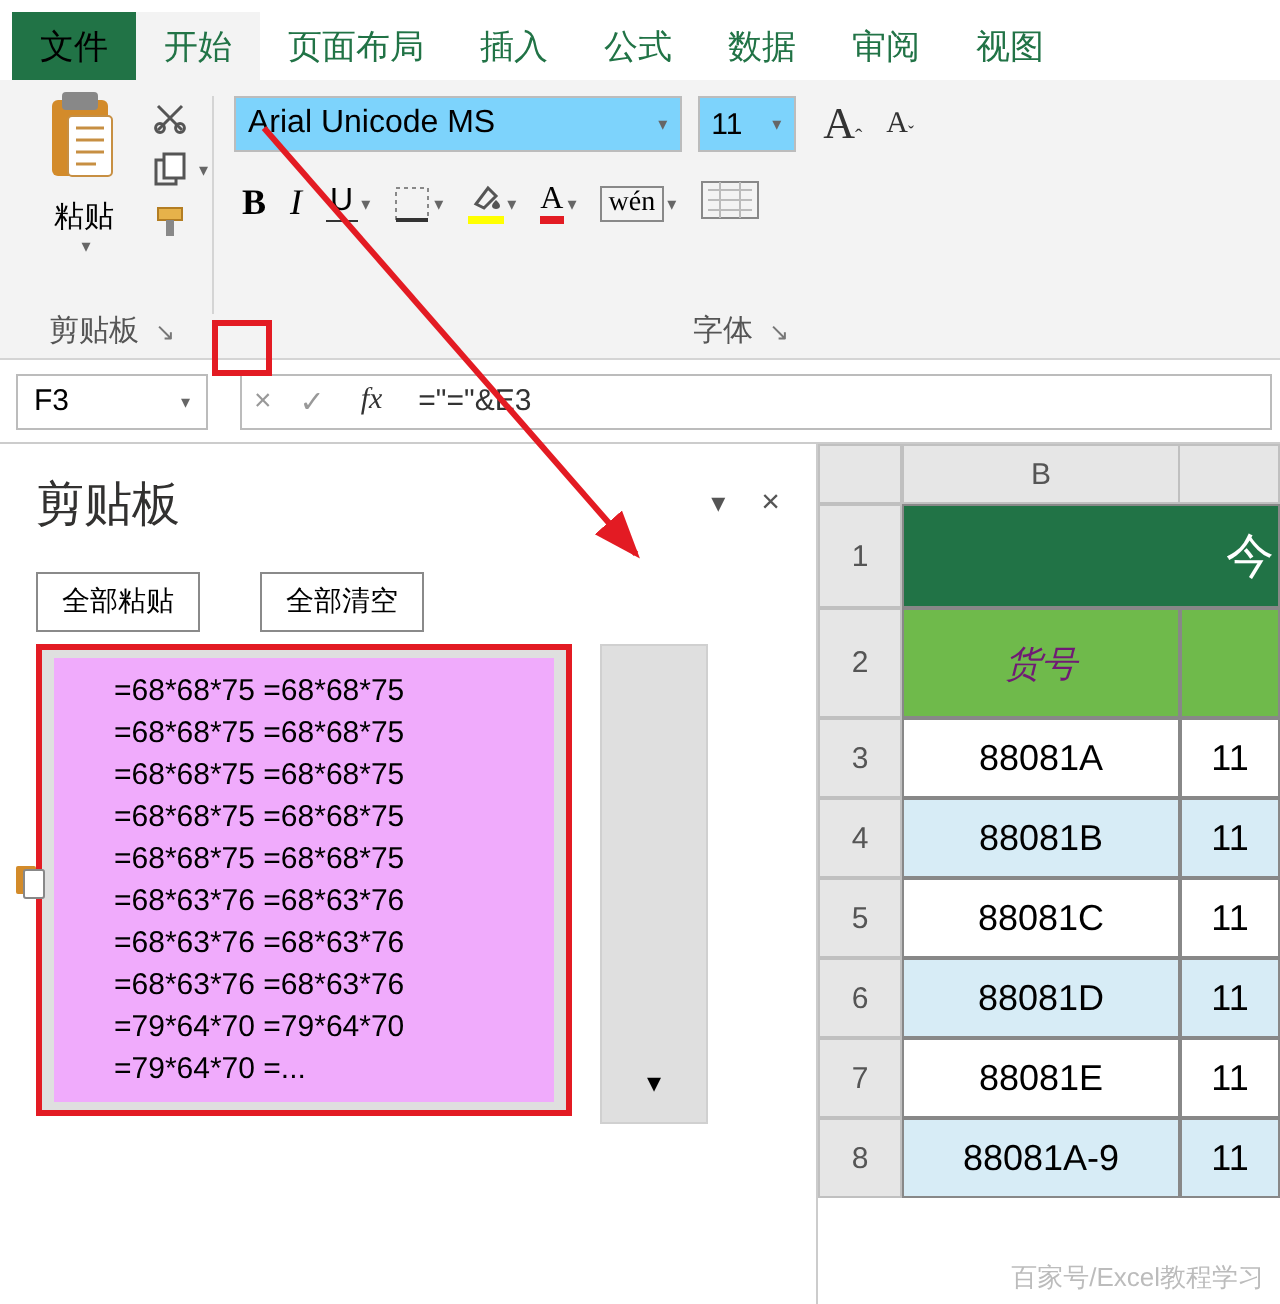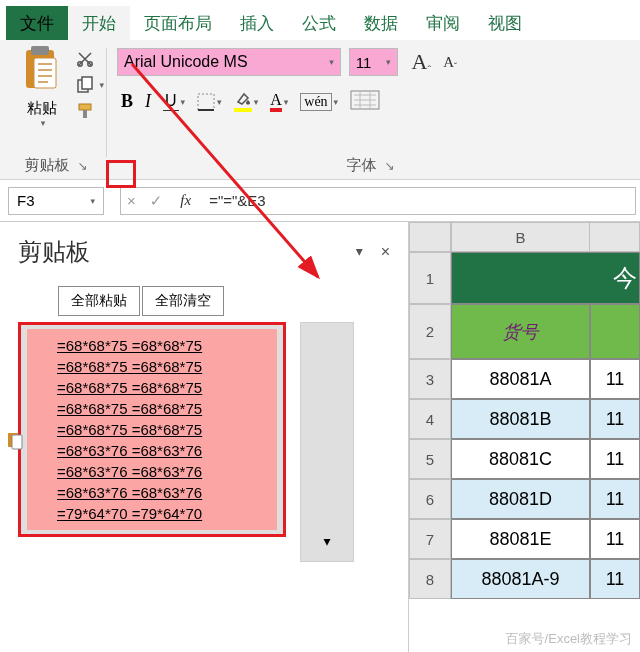--- a/index.html
+++ b/index.html
@@ -46,21 +46,21 @@
   .clip-main { display: flex; gap: 6px; }
   .clip-paste { display: flex; flex-direction: column; align-items: center; padding: 0 6px; }
   .clip-side { display: flex; flex-direction: column; gap: 4px; padding-top: 4px; }
   .icon-box { width: 22px; height: 22px; display: flex; align-items: center; justify-content: center; color: #555; }
   .paste-icon-big svg { width: 40px; height: 50px; }
   .paste-label { font-size: 15px; margin-top: 2px; }
   .font-main { display: flex; flex-direction: column; gap: 14px; width: 340px; padding-top: 4px; }
   .font-row1 { display: flex; align-items: center; gap: 8px; }
   .font-row2 { display: flex; align-items: center; gap: 12px; padding-left: 4px; }
   .font-select, .size-select {
-    background: #f9a8d4; border: 1px solid #bcbcbc;
+    background: #7dd3fc; border: 1px solid #bcbcbc;
     height: 28px; display: flex; align-items: center;
     justify-content: space-between; padding: 0 6px;
   }
   .font-select { width: 242px; font-size: 16px; }
   .size-select { width: 52px; font-size: 15px; }
   .btn-bold { font-family: "Times New Roman"; font-weight: bold; font-size: 18px; }
   .btn-italic { font-family: "Times New Roman"; font-style: italic; font-size: 18px; }
   .btn-under { border-bottom: 1.5px solid #333; font-size: 16px; padding: 0 2px; }
   .btn-group { display: flex; align-items: center; gap: 12px; color: #333; }
   .drop-arrow { font-size: 9px; margin-left: 2px; color: #666; }
@@ -80,26 +80,26 @@
   .formula-bar { display: flex; align-items: center; height: 42px; border-bottom: 1px solid #ccc; }
   .namebox { width: 96px; border: 1px solid #bcbcbc; height: 28px; display: flex; align-items: center; justify-content: space-between; padding: 0 8px; margin-left: 8px; font-size: 15px; }
   .fx-area { flex: 1; height: 28px; border: 1px solid #bcbcbc; margin: 0 4px 0 16px; display: flex; align-items: center; padding: 0 6px; gap: 18px; font-size: 15px; color: #333; }
   .fx-icon { font-style: italic; font-family: "Times New Roman"; }
   .fx-btns { display: flex; gap: 14px; color: #999; }
   .workspace { display: flex; height: calc(652px - 40px - 140px - 42px); }
   .pane { width: 408px; padding: 14px 18px 0 18px; position: relative; }
   .pane-title-row { display: flex; align-items: center; justify-content: space-between; }
   .pane-title { font-size: 24px; color: #323130; font-weight: 400; }
   .pane-icons { display: flex; gap: 18px; color: #555; font-size: 14px; }
-  .pane-btns { display: flex; gap: 2px; margin-top: 18px; margin-left: 40px; }
+  .pane-btns { display: flex; gap: 30px; margin-top: 18px; }
   .pane-btn { border: 1px solid #8a8a8a; background: #fff; padding: 5px 12px; font-size: 14px; }
   .pane-sub { font-size: 14px; margin-top: 14px; }
   .clip-item-box { position: relative; margin-top: 6px; }
   .clip-item-red { border: 3px solid #e31b23; padding: 4px 6px; width: 268px; background: #dfdfdf; }
-  .clip-text-block { background: #fca5a5; padding: 6px 0 6px 0; text-decoration: underline; }
+  .clip-text-block { background: #f0abfc; padding: 6px 0 6px 0; }
   .clip-line { font-size: 15px; font-family: "Arial"; line-height: 21px; white-space: pre; padding-left: 30px; }
   .clip-scroll-box { position: absolute; left: 282px; top: 0; width: 54px; height: 240px; background: #dfdfdf; border: 1px solid #d0d0d0; display: flex; align-items: flex-end; justify-content: center; padding-bottom: 12px; }
   .clip-doc-icon { position: absolute; left: -12px; top: 108px; color: #555; font-size: 13px; }
   .arrow-line { position: absolute; z-index: 30; }
   .sheet { flex: 1; position: relative; overflow: hidden; border-left: 1px solid #ccc; }
   .sheet-inner { position: absolute; left: 0; top: 0; right: 0; bottom: 0; }
   .sheet-row { display: flex; height: 40px; }
   .row-header { width: 42px; background: #e6e6e6; border: 1px solid #c0c0c0; display: flex; align-items: center; justify-content: center; font-size: 15px; color: #555; }
   .col-header { flex: 1; background: #e6e6e6; border: 1px solid #c0c0c0; display: flex; align-items: center; justify-content: center; font-size: 15px; color: #555; }
   .title-cell { flex: 1; background: #217346; color: #fff; border: 1px solid #888; display: flex; align-items: center; justify-content: center; font-size: 24px; }
@@ -282,20 +282,21 @@
         <div class="clip-text-block">
           <div class="clip-line">=68*68*75 =68*68*75</div>
           <div class="clip-line">=68*68*75 =68*68*75</div>
           <div class="clip-line">=68*68*75 =68*68*75</div>
           <div class="clip-line">=68*68*75 =68*68*75</div>
           <div class="clip-line">=68*68*75 =68*68*75</div>
           <div class="clip-line">=68*63*76 =68*63*76</div>
           <div class="clip-line">=68*63*76 =68*63*76</div>
           <div class="clip-line">=68*63*76 =68*63*76</div>
           <div class="clip-line">=79*64*70 =79*64*70</div>
+          <div class="clip-line">=79*64*70 =...</div>
         </div>
       </div>
       <span class="clip-doc-icon">
         <svg width="18" height="20" viewBox="0 0 18 20">
             <rect x="2" y="3" width="10" height="14" fill="#d38b2a" rx="1"></rect>
             <rect x="6" y="5" width="10" height="14" fill="#fff" stroke="#888" rx="1"></rect>
           </svg>
       </span>
       <div class="clip-scroll-box">
         <span>▾</span>

